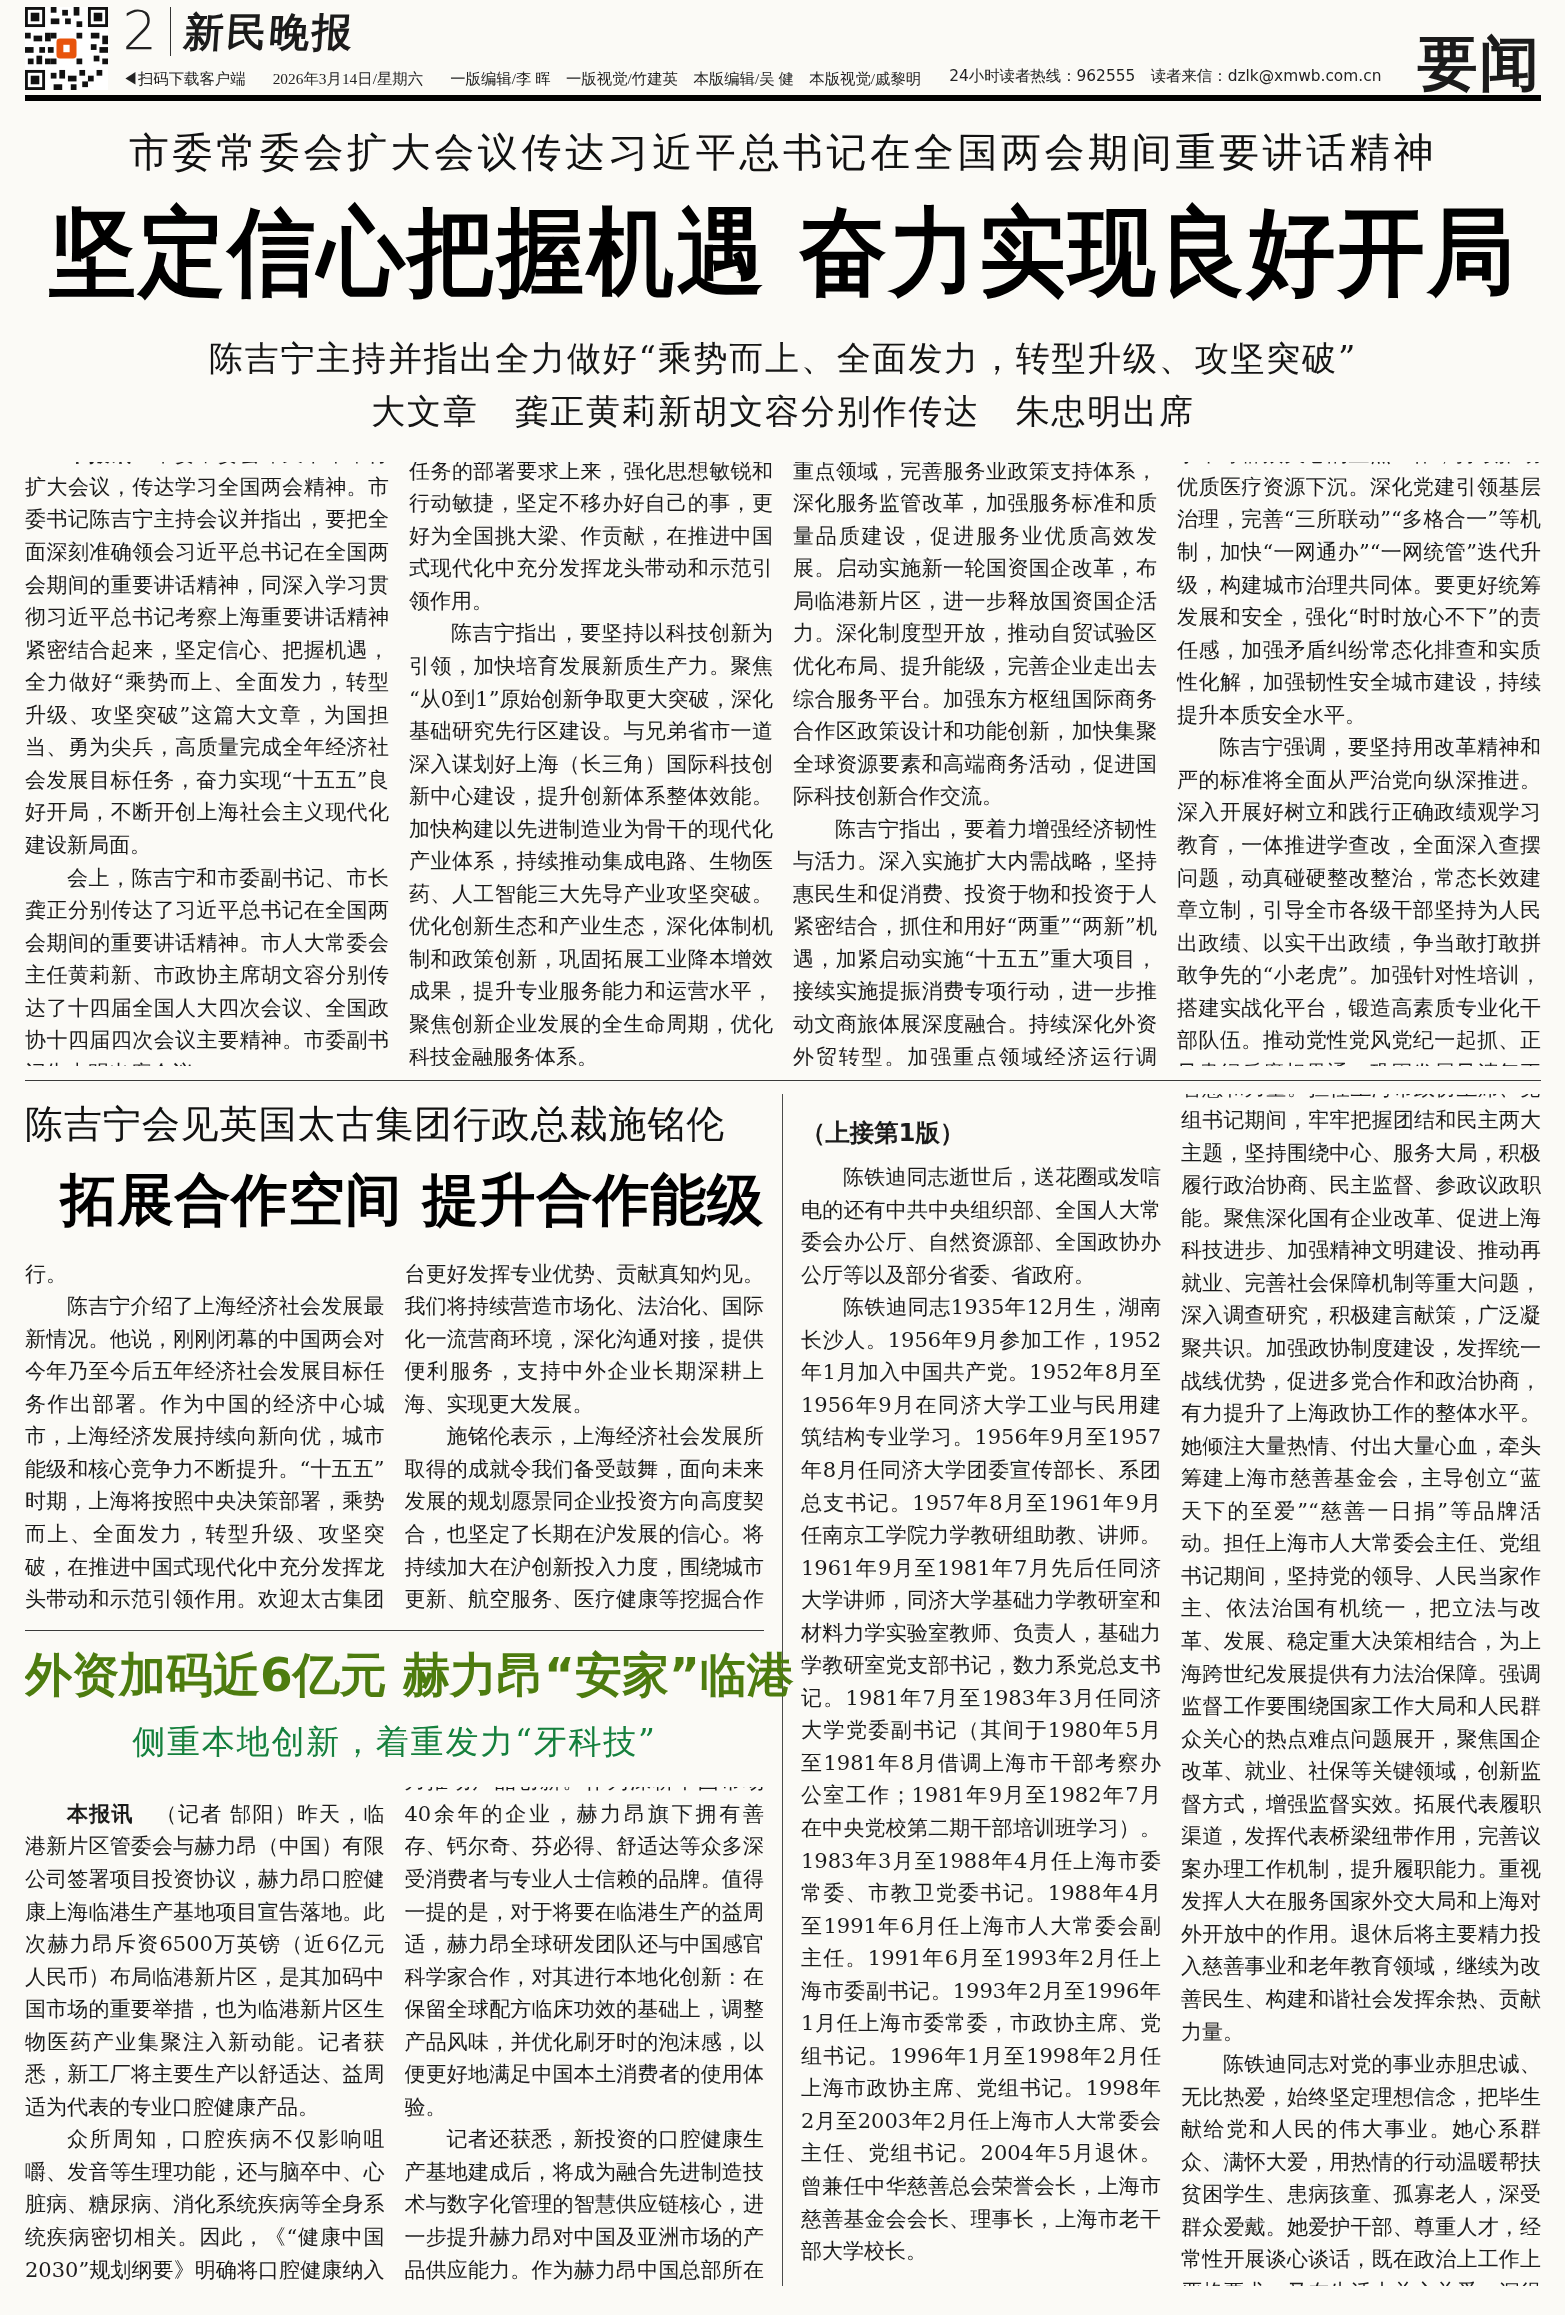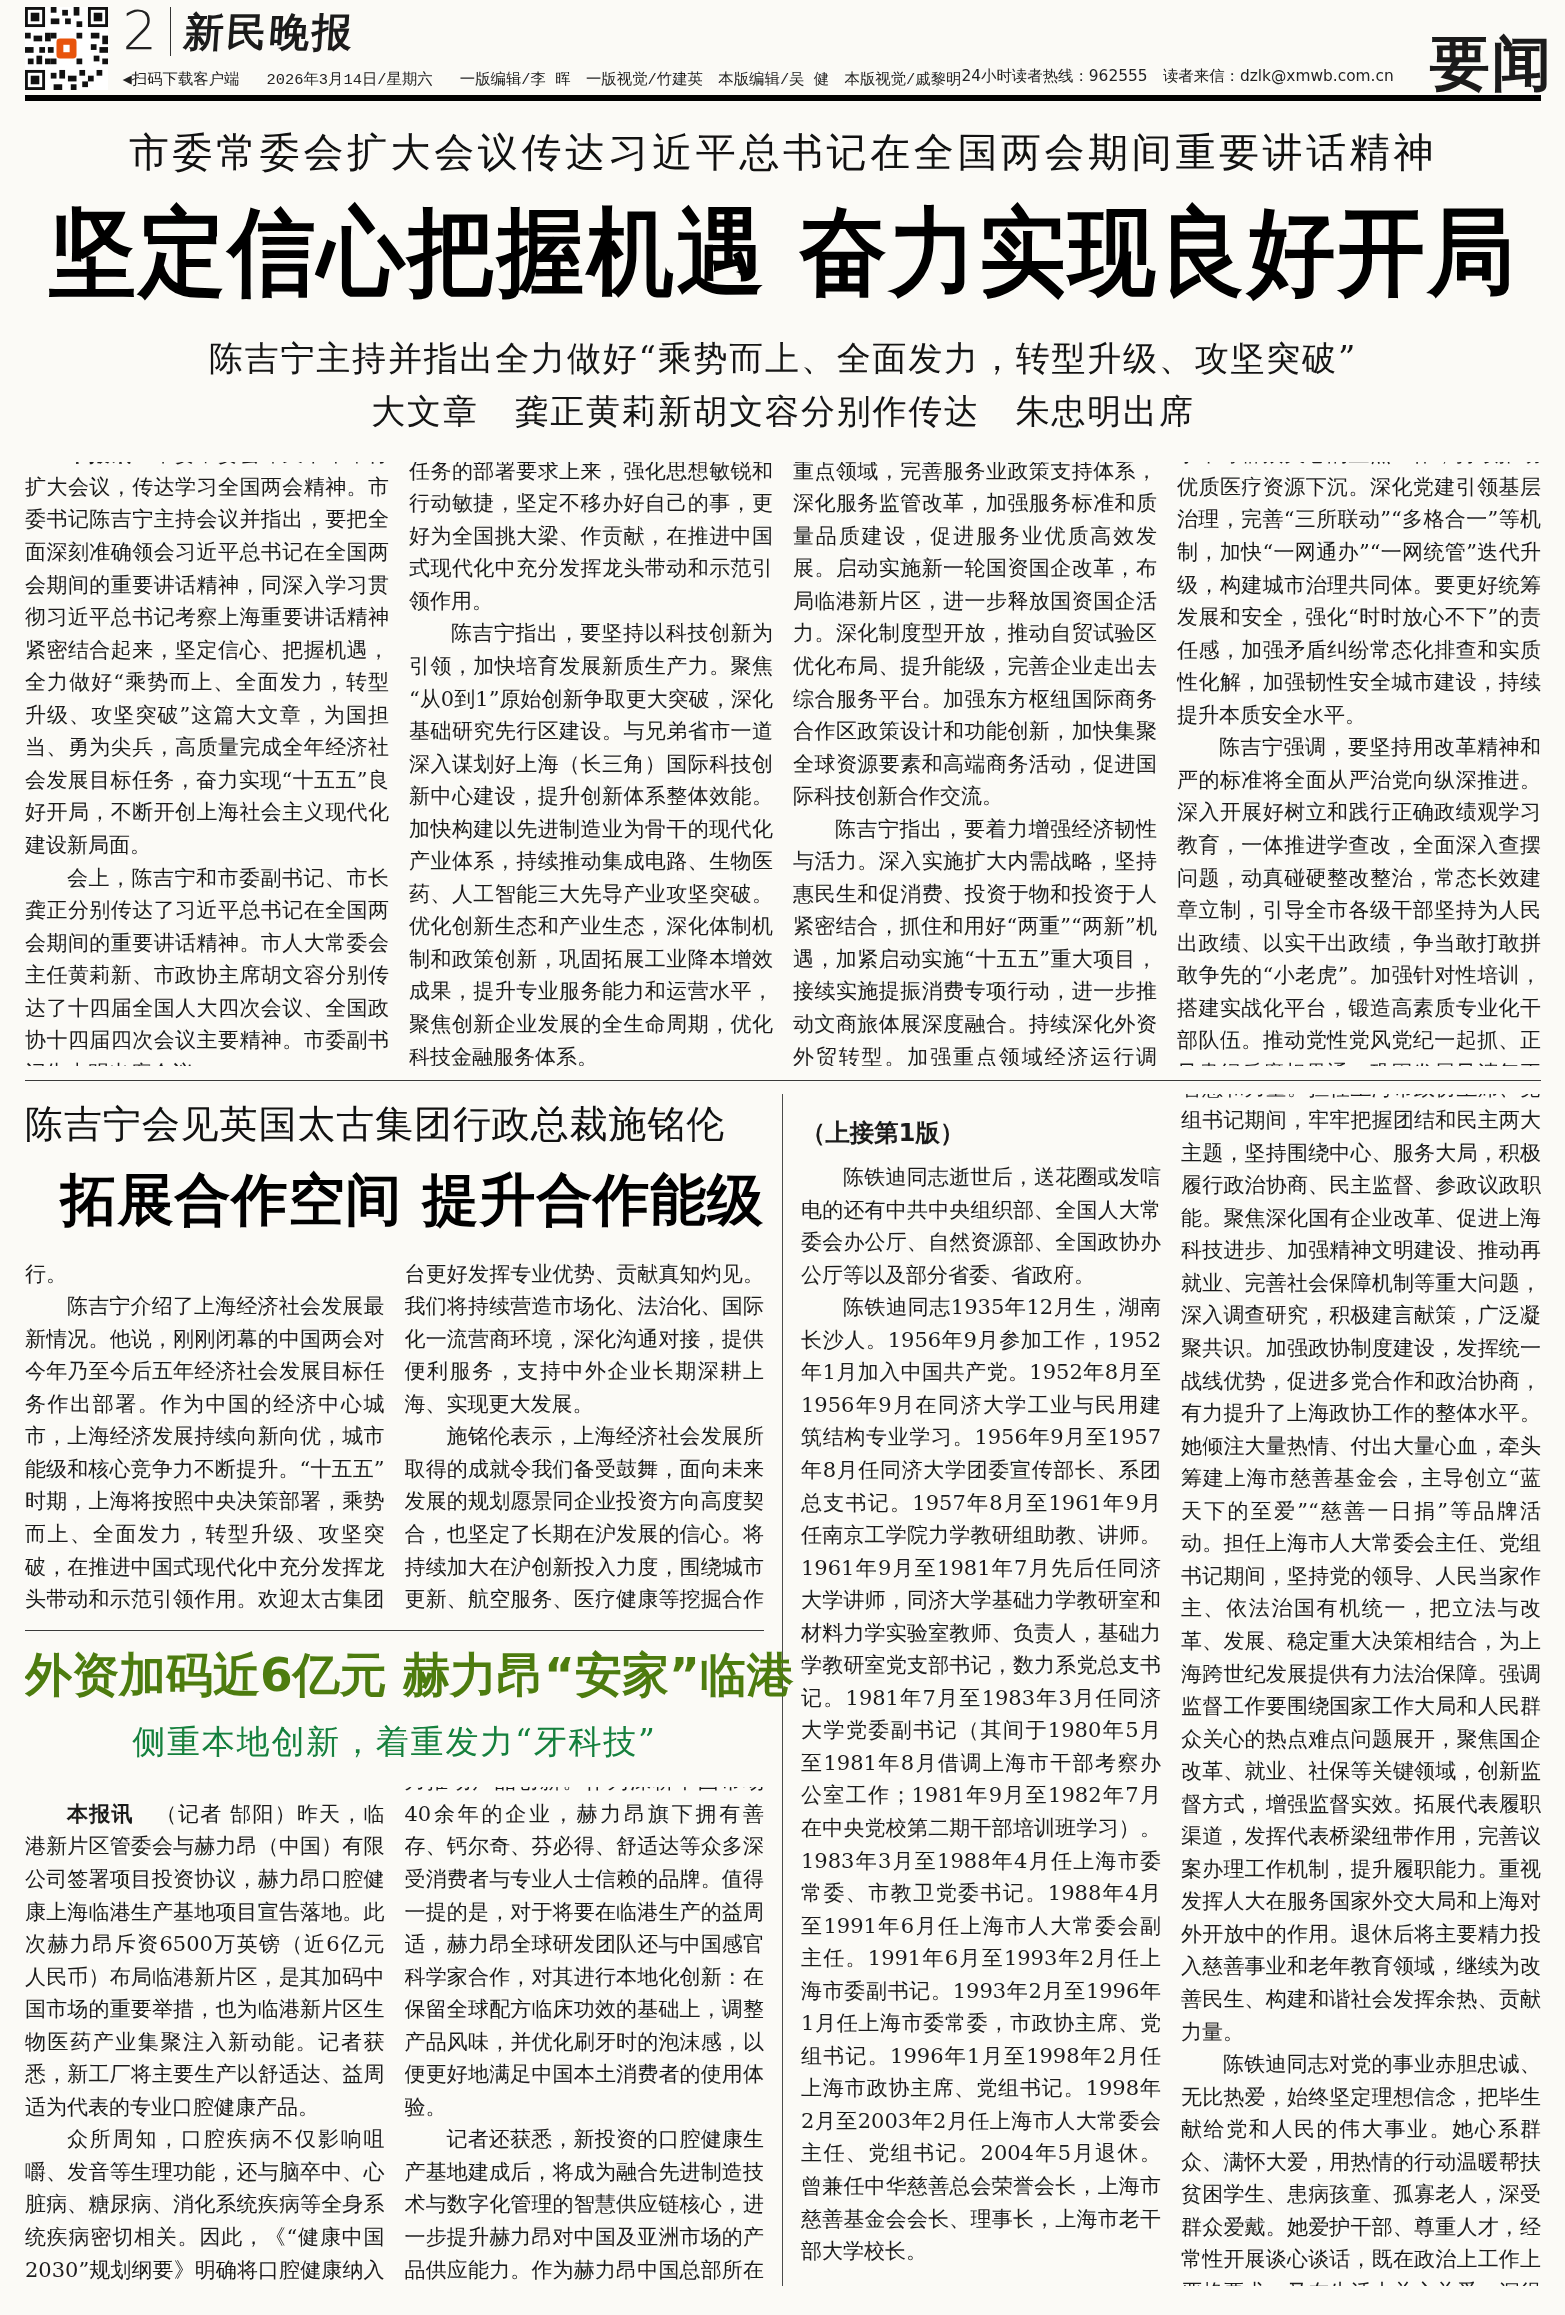--- a/index.html
+++ b/index.html
@@ -12,21 +12,21 @@
   .page{box-sizing:border-box;width:1566px;height:2316px;padding:7.2px 25px 9px;}
   
   .header{display:flex;align-items:stretch;height:85px;}
   .qr-wrap{width:83px;height:83px;flex:0 0 auto;}
   .head-mid{flex:1;display:flex;flex-direction:column;justify-content:space-between;padding-left:14.5px;}
   .head-row1{display:flex;align-items:center;gap:12.7px;}
   .page-num{font-size:54px;line-height:.9;font-weight:300;font-family:"DejaVu Sans","Liberation Sans",sans-serif;color:#222;}
   .head-vr{width:1.8px;height:49px;background:#333;}
   .masthead{font-size:40px;font-weight:900;letter-spacing:2.7px;line-height:1;transform:skewX(-4deg);}
   .head-row2{display:flex;gap:27px;font-size:15.4px;color:#222;padding-bottom:1.8px;
-    font-family:Liberation Mono, monospace;white-space:nowrap;}
+    font-family:Liberation Serif, serif;white-space:nowrap;}
   .head-right{display:flex;align-items:flex-end;gap:36px;flex:0 0 auto;}
   .hotline{font-size:15.4px;color:#222;padding-bottom:5.4px;font-family:"DejaVu Sans","Liberation Sans",sans-serif;white-space:nowrap;}
   .section-name{font-size:60px;font-weight:900;line-height:.95;letter-spacing:1.8px;}
   .black-bar{height:6.3px;background:#000;margin-top:2.7px;}
   
   .a1-kicker{margin-top:23.5px;text-align:center;font-size:40px;letter-spacing:3.6px;color:#111;font-weight:400;}
   .a1-headline{margin-top:14.5px;text-align:center;font-size:87px;font-weight:900;letter-spacing:2.7px;color:#000;
     font-family:"DejaVu Sans","Liberation Sans",sans-serif;transform:scaleY(1.1);transform-origin:center;}
   .a1-sub{margin-top:23.5px;text-align:center;font-size:34px;letter-spacing:1.8px;color:#151515;}
   .a1-sub2{margin-top:7.2px;text-align:center;font-size:34px;letter-spacing:1.8px;color:#151515;}

